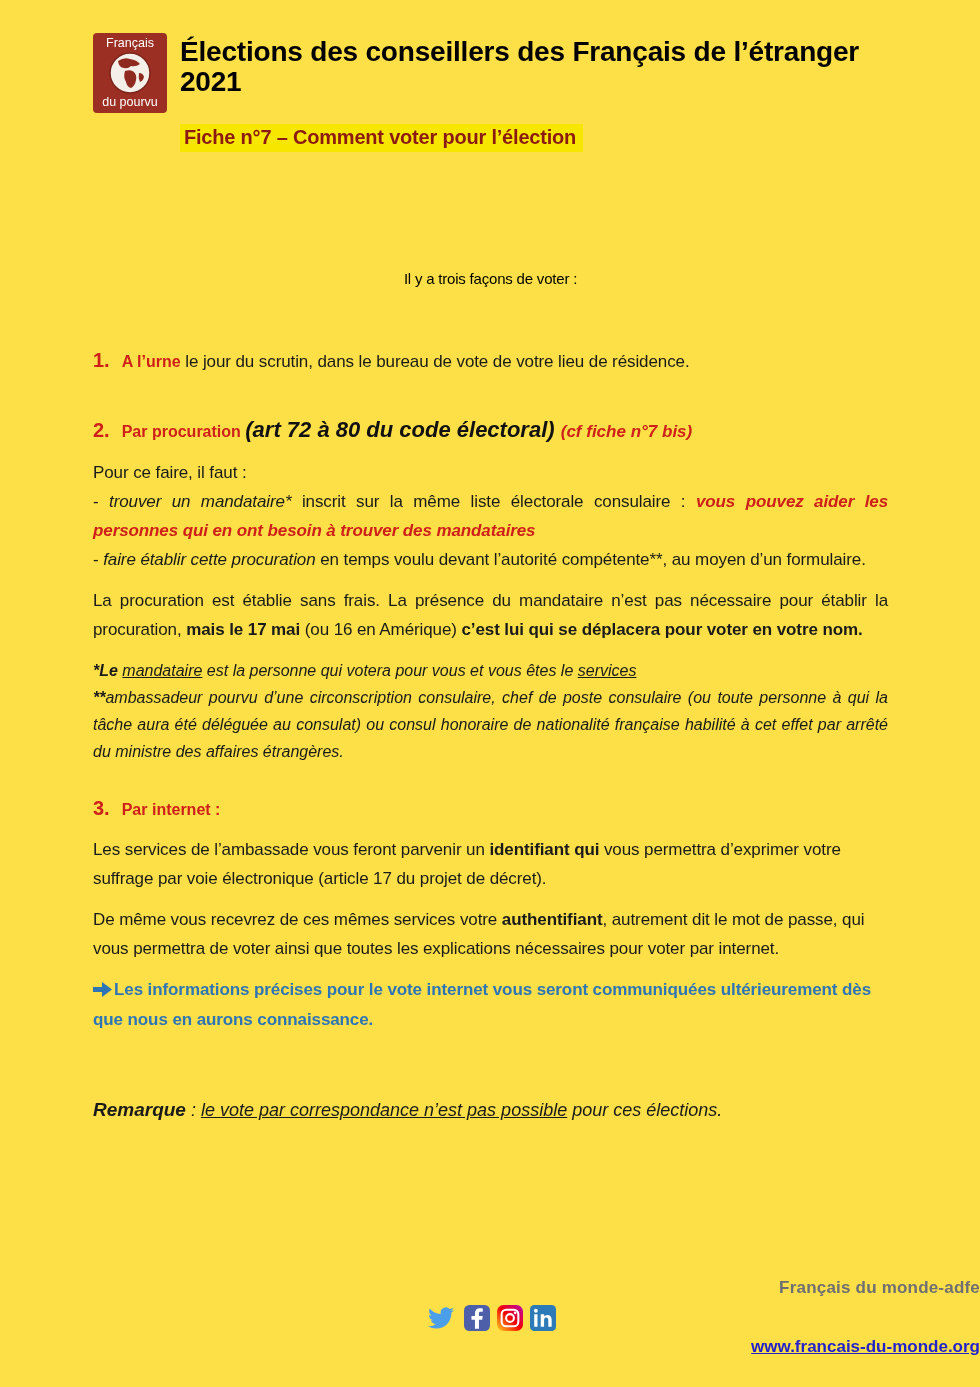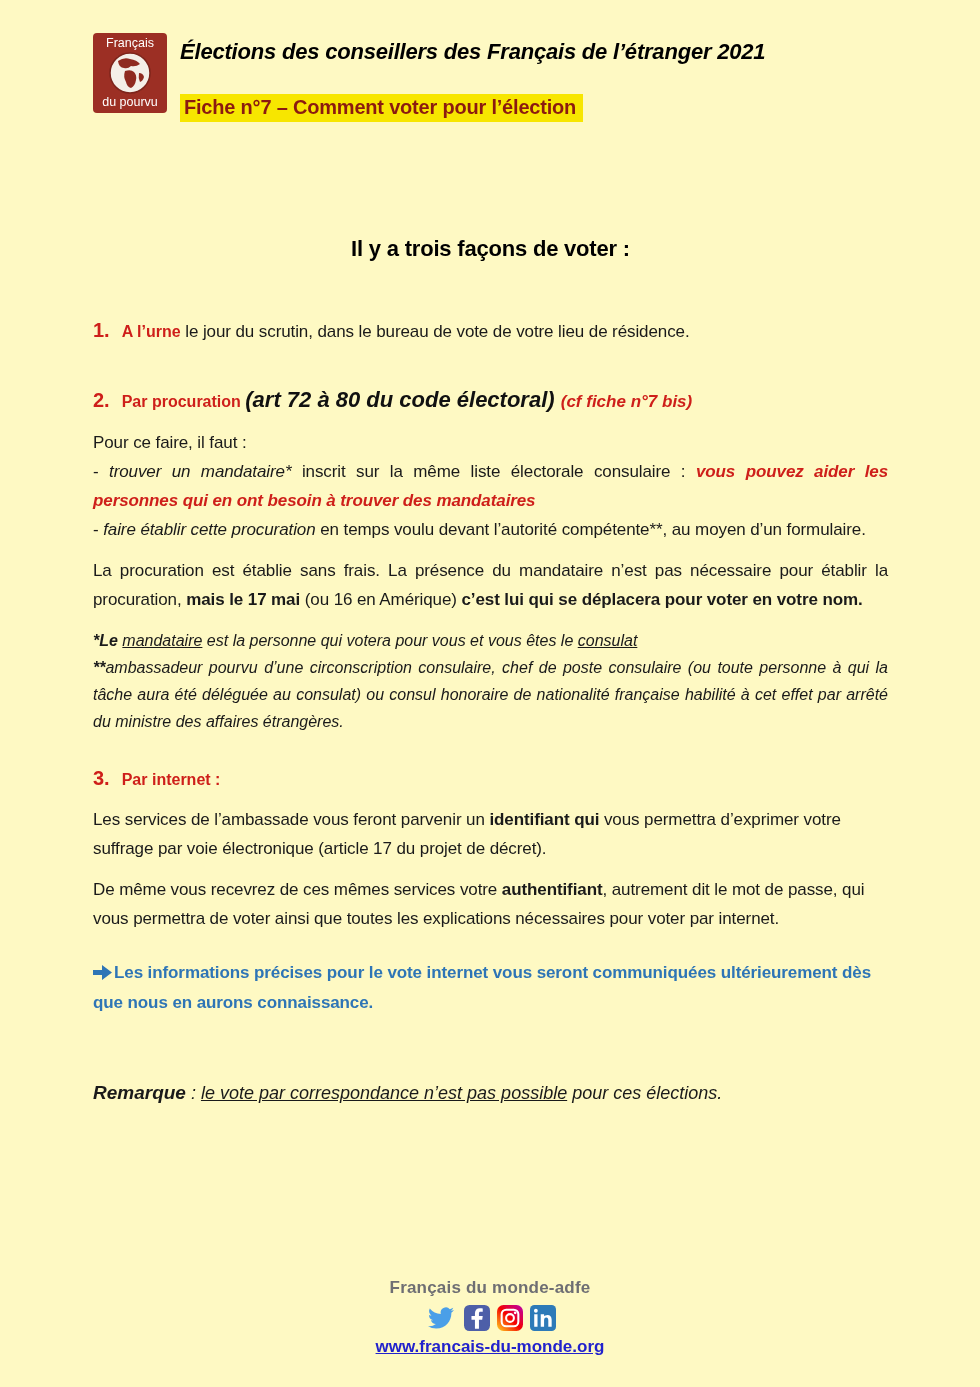--- a/index.html
+++ b/index.html
@@ -7,43 +7,43 @@
     --highlight-yellow:#F7E600;
     --note-blue:#2E75B6;
     --link-blue:#2222CC;
     --logo-red:#9C2F24;
     --footer-gray:#6E6E73;
     --ink:#1a1a1a;
   }
   *{margin:0;padding:0;box-sizing:border-box;}
   html,body{background:#e9e9e9;}
   .page{
-    width:980px;height:1387px;margin:0 auto;background:#fef9c3;position:relative;
+    width:980px;height:1387px;margin:0 auto;background:#fde047;position:relative;
     font-family:"Liberation Sans", sans-serif;color:var(--ink);overflow:hidden;
   }
   .content{position:absolute;left:93px;top:0;width:795px;}
   
   .header{display:flex;margin-top:33px;}
   .logo{
     width:74px;height:80px;background:var(--logo-red);border-radius:4px;
     display:flex;flex-direction:column;align-items:center;justify-content:space-between;
     padding:4px 2px;flex:0 0 auto;
   }
   .logo-txt{color:#fff;font-size:12.5px;line-height:13px;white-space:nowrap;}
   .globe{width:44px;height:44px;}
   .header-text{margin-left:13px;padding-top:4px;}
-  .title{font-size:22px;font-weight:bold;color:#000;letter-spacing:-0.2px;line-height:30px;font-style:italic;}
+  .title{font-size:28px;font-weight:bold;color:#000;letter-spacing:-0.2px;line-height:30px;}
   .subtitle-wrap{margin-top:27px;}
   .subtitle{
     display:inline-block;background:var(--highlight-yellow);color:#8B1A10;
     font-size:20px;font-weight:bold;padding:2px 7px 3px 4px;letter-spacing:-0.2px;
   }
   
   .heading{
-    margin-top:113px;text-align:center;font-size:22px;font-weight:bold;color:#000;
+    margin-top:113px;text-align:center;font-size:15px;font-weight:normal;color:#000;
     line-height:28px;letter-spacing:-0.2px;
   }
   
   .item{font-size:17px;line-height:26px;}
   .item .num{font-size:20px;font-weight:bold;color:var(--accent-red);margin-right:12px;}
   .item .label{font-size:16px;font-weight:bold;color:var(--accent-red);}
   .item-1{margin-top:54px;}
   .item-2{margin-top:41px;}
   .item-3{margin-top:30px;}
   .note-black{font-size:22px;font-weight:bold;font-style:italic;color:#111;}
@@ -56,29 +56,29 @@
   .bi{font-weight:normal;font-style:italic;}
   .red-run{color:var(--accent-red);font-weight:bold;font-style:italic;}
   .proc-para{margin-top:12px;}
   
   .footnotes{margin-top:13px;font-size:16px;font-style:italic;line-height:27px;}
   .ul{text-decoration:underline;}
   
   .net-para1{margin-top:12px;}
   .net-para2{margin-top:12px;}
   .blue-note{
-    margin-top:25px;font-size:17px;font-weight:bold;color:var(--note-blue);
+    margin-top:12px;font-size:17px;font-weight:bold;color:var(--note-blue);
     line-height:30px;letter-spacing:-0.1px;
   }
   .arrow-ic{vertical-align:-2px;margin-right:2px;}
   
   .remark{margin-top:62px;font-size:18px;font-style:italic;line-height:26px;}
   .remark .remark-label{font-size:19px;font-weight:bold;}
   
-  .footer{position:absolute;left:0;right:0;bottom:30px;text-align:center;}
+  .footer{position:absolute;left:0;right:0;bottom:30px;text-align:right;}
   .brand{font-size:17px;font-weight:bold;color:var(--footer-gray);letter-spacing:0.2px;}
   .social-row{margin-top:5px;display:flex;justify-content:center;align-items:center;gap:7px;height:30px;}
   .social-row svg{display:block;}
   .site-link{
     display:inline-block;margin-top:4px;font-size:17px;font-weight:bold;
     color:var(--link-blue);text-decoration:underline;cursor:pointer;
   }
 </style>
 </head>
 <body>
@@ -118,21 +118,21 @@
 
     <div class="body-txt block-intro">
       <p>Pour ce faire, il faut :</p>
       <p class="just"><span>- </span><span class="bi">trouver un mandataire*</span><span> inscrit sur la même liste électorale consulaire : </span><span class="red-run">vous pouvez aider les personnes qui en ont besoin à trouver des mandataires</span></p>
       <p class="just"><span>- </span><span class="bi">faire établir cette procuration</span><span> en temps voulu devant l’autorité compétente**, au moyen d’un formulaire.</span></p>
     </div>
 
     <p class="body-txt just proc-para"><span>La procuration est établie sans frais. La présence du mandataire n’est pas nécessaire pour établir la procuration, </span><span class="bold">mais le 17 mai</span><span> (ou 16 en Amérique) </span><span class="bold">c’est lui qui se déplacera pour voter en votre nom.</span></p>
 
     <div class="footnotes">
-      <p><span class="bold">*Le </span><span class="ul">mandataire</span><span> est la personne qui votera pour vous et vous êtes le </span><span class="ul">consulat</span></p>
+      <p><span class="bold">*Le </span><span class="ul">mandataire</span><span> est la personne qui votera pour vous et vous êtes le </span><span class="ul">services</span></p>
       <p class="just"><span class="bold">**</span><span>ambassadeur pourvu d’une circonscription consulaire, chef de poste consulaire (ou toute personne à qui la tâche aura été déléguée au consulat) ou consul honoraire de nationalité française habilité à cet effet par arrêté du ministre des affaires étrangères.</span></p>
     </div>
 
     <p class="item item-3">
       <span class="num">3.</span><span class="label">Par internet :</span>
     </p>
 
     <p class="body-txt net-para1"><span>Les services de l’ambassade vous feront parvenir un </span><span class="bold">identifiant qui</span><span> vous permettra d’exprimer votre suffrage par voie électronique (article 17 du projet de décret).</span></p>
 
     <p class="body-txt net-para2"><span>De même vous recevrez de ces mêmes services votre </span><span class="bold">authentifiant</span><span>, autrement dit le mot de passe, qui vous permettra de voter ainsi que toutes les explications nécessaires pour voter par internet.</span></p>

